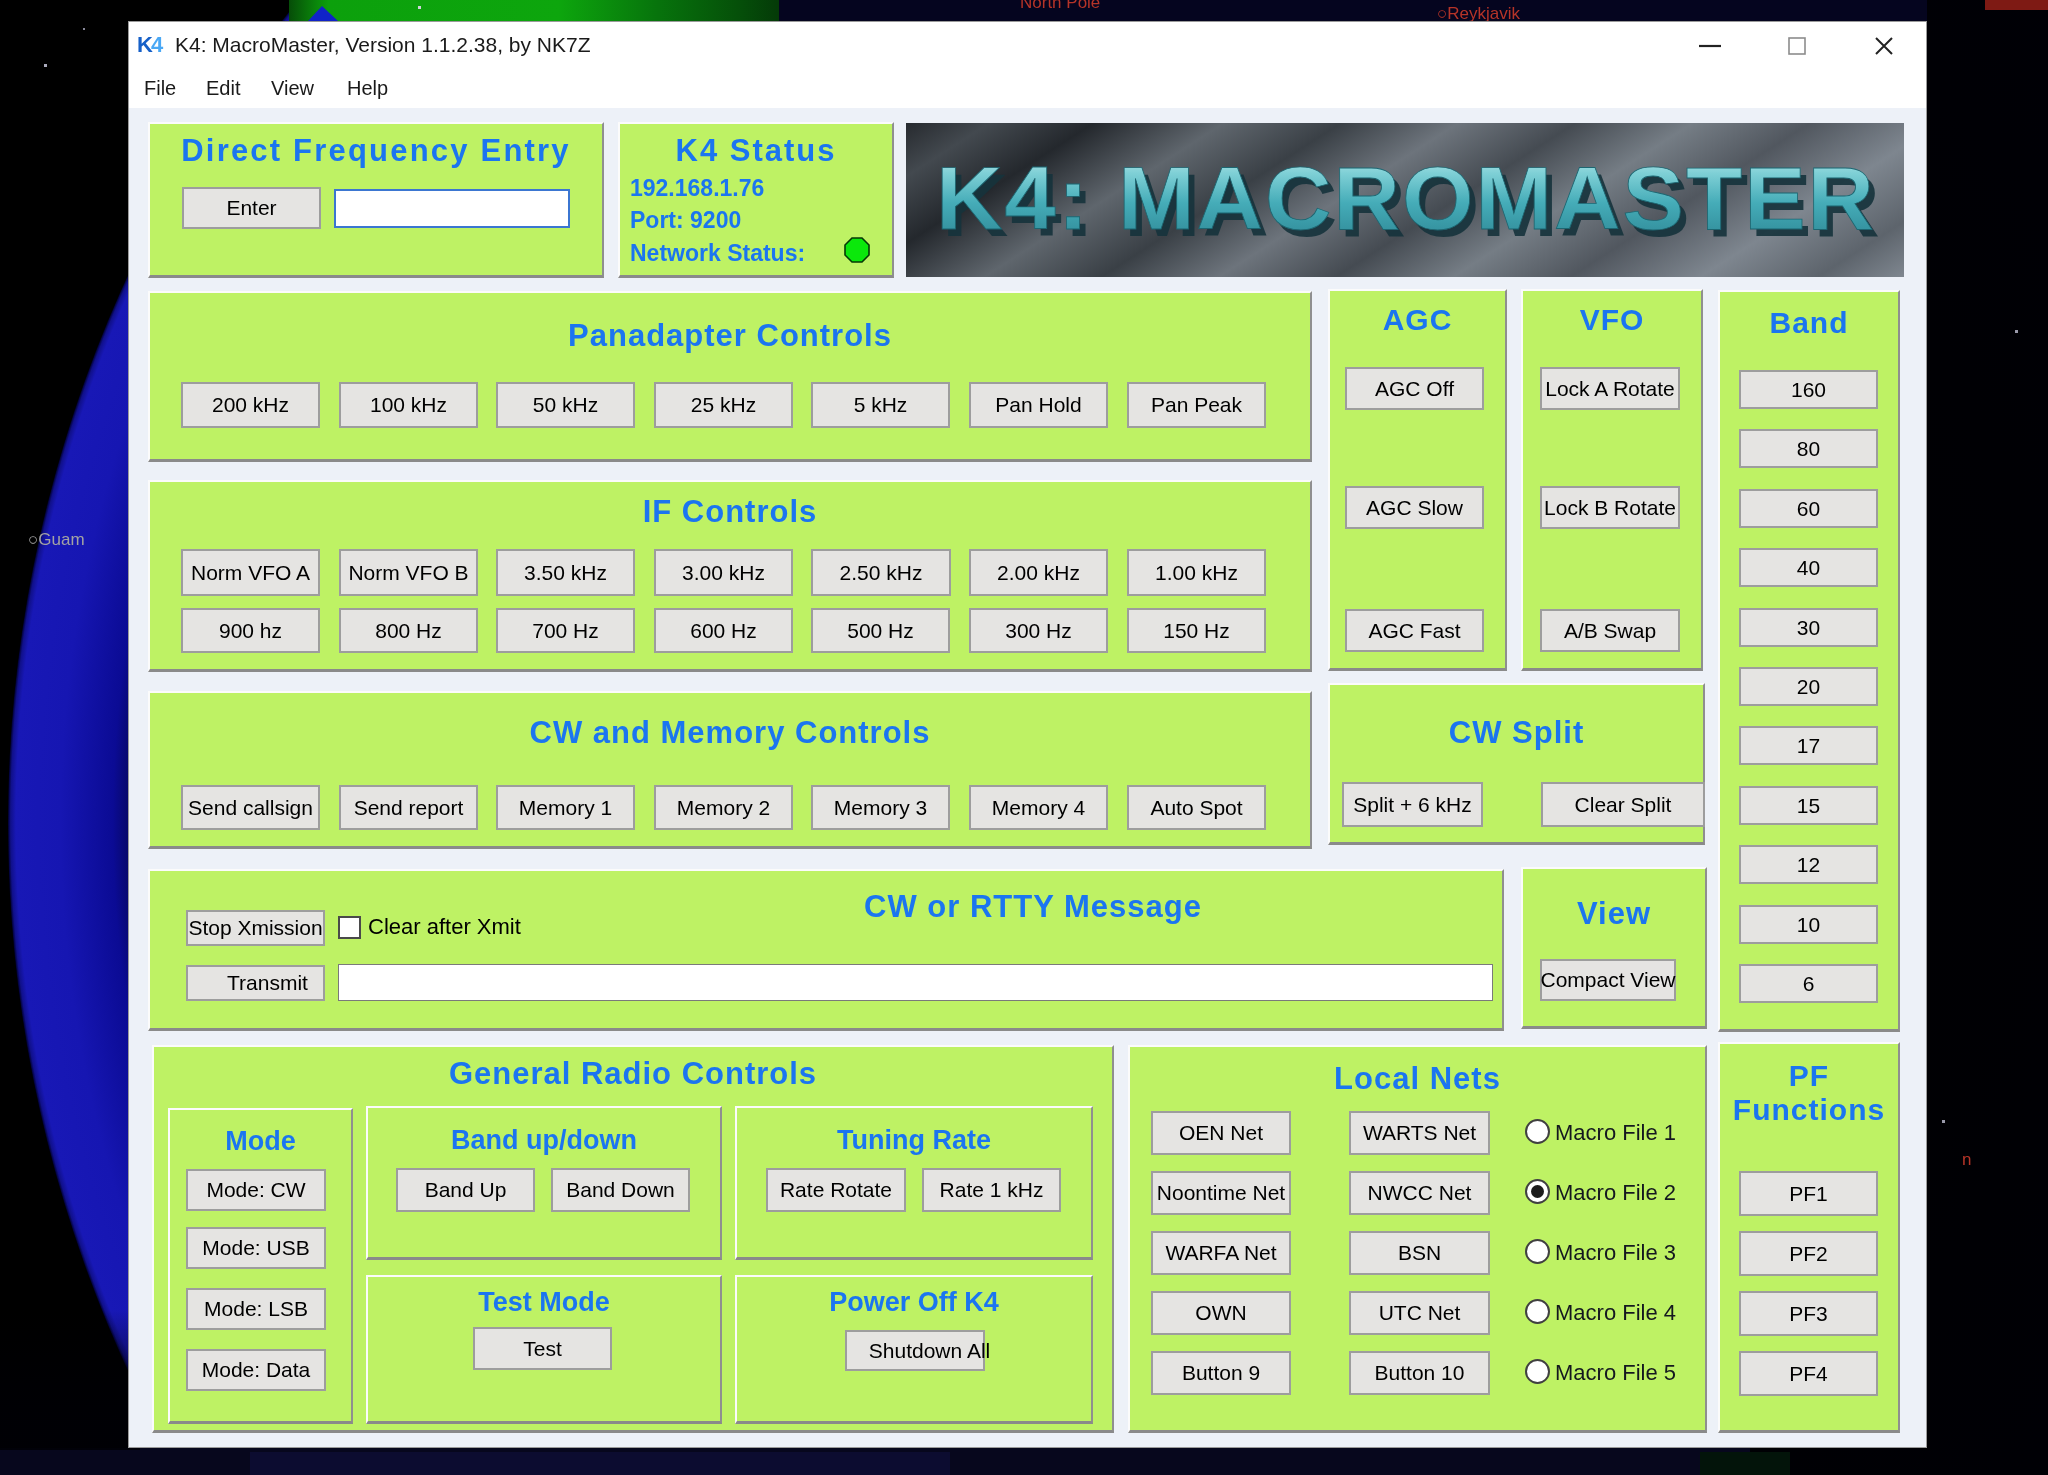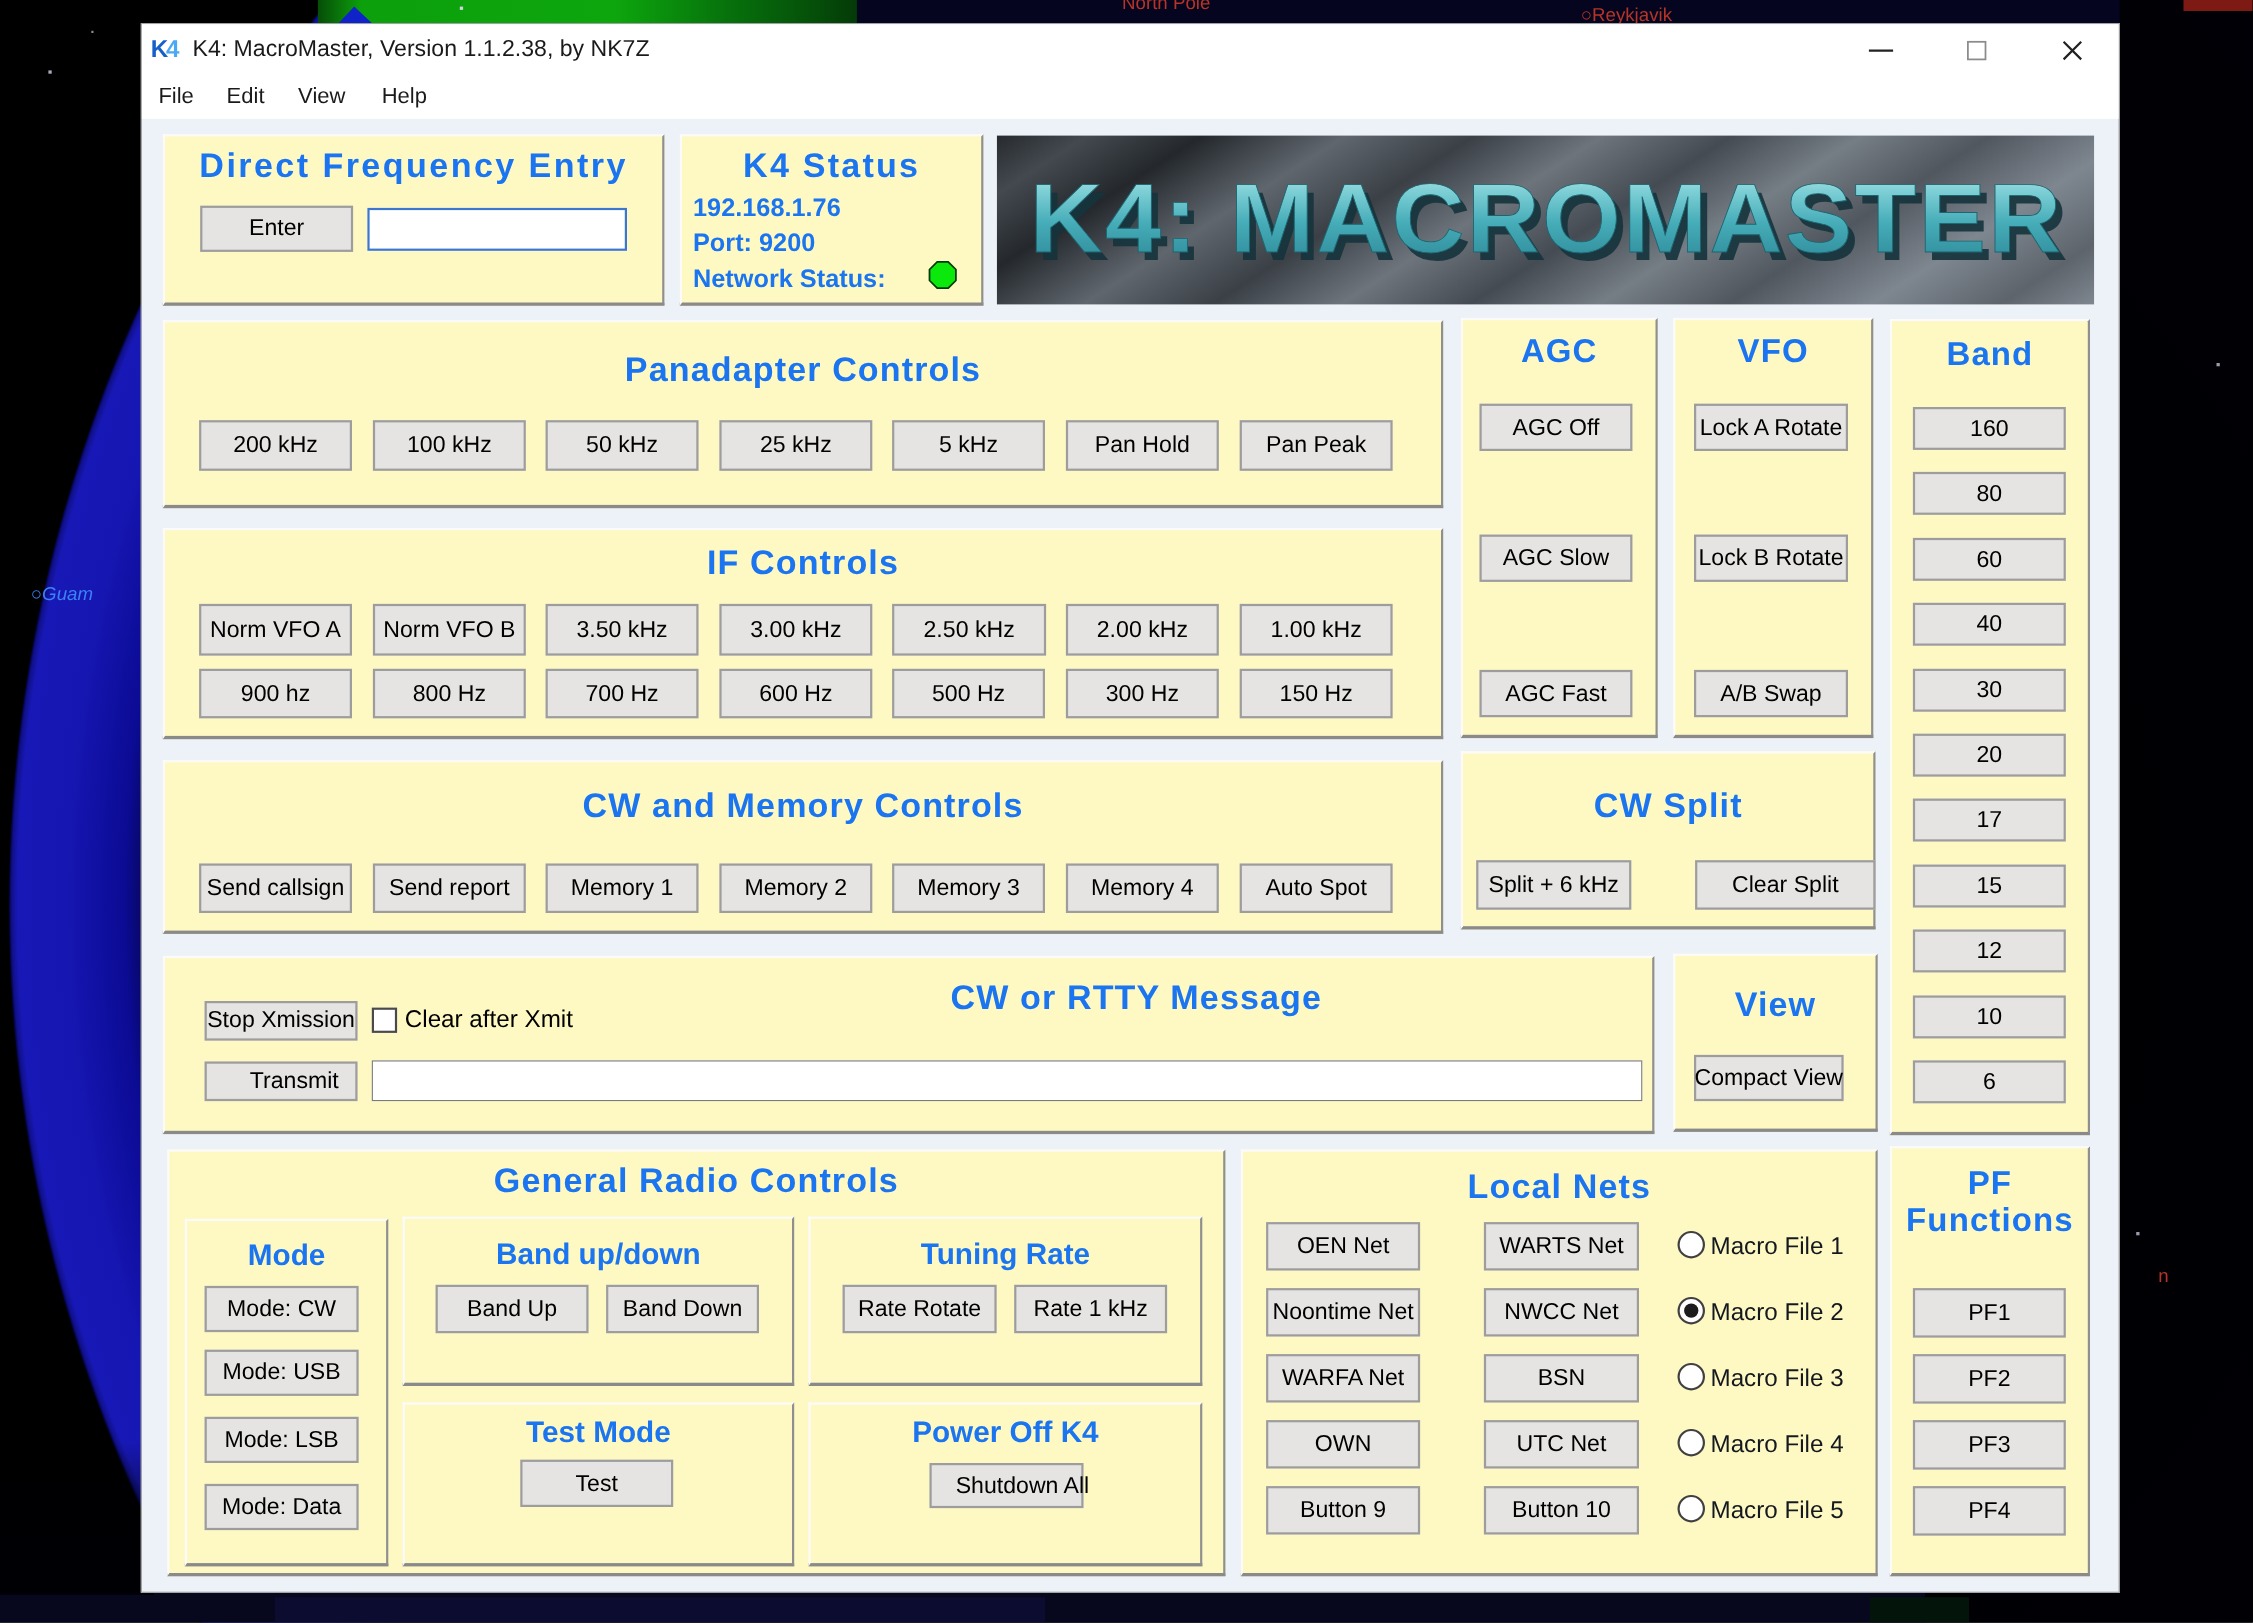--- a/index.html
+++ b/index.html
@@ -7,21 +7,21 @@
 body { font-family:"Liberation Sans", sans-serif; position:relative; }
 #bg { position:absolute; left:0; top:0; width:2048px; height:1475px; background:#000; overflow:hidden; }
 #globe { position:absolute; left:8px; top:-488px; width:2622px; height:2622px; border-radius:50%;
   background:radial-gradient(circle closest-side, #000000 0%, #000006 88%, #0b0b94 92%, #1616b2 96%, #1818b6 99.4%, #10108a 99.8%, #000030 100%); }
 .redtx { position:absolute; color:#b63428; font-size:17px; }
 #win { position:absolute; left:128px; top:21px; width:1799px; height:1427px; background:#edf1f8; border:1px solid #9b9b9b; }
 #titlebar { position:absolute; left:0; top:0; width:100%; height:86px; background:#ffffff; }
 #titletxt { position:absolute; left:46px; top:11px; font-size:21px; color:#1a1a1a; }
 #k4icon { position:absolute; left:8px; top:10px; font-size:22px; font-weight:bold; color:#2196f3; letter-spacing:-2px; }
 .menuitem { position:absolute; top:55px; font-size:20px; color:#1a1a1a; }
-.panel { position:absolute; background:#fef9c3;
+.panel { position:absolute; background:#bef264;
   border-top:2px solid #fbfbfb; border-left:2px solid #fbfbfb;
   border-right:2px solid #8f8f8f; border-bottom:3px solid #8a8a8a; }
 .btn { position:absolute; background:#e5e4e2; border:2px solid #9d9d9d; color:#000;
   font-size:21px; display:flex; align-items:center; justify-content:center;
   font-family:"Liberation Sans", sans-serif; white-space:nowrap; }
 .hd { position:absolute; color:#1b75f0; font-weight:bold; font-size:30px; text-align:center; white-space:nowrap; letter-spacing:1px; }
 .hd2 { position:absolute; color:#1b75f0; font-weight:bold; font-size:27px; text-align:center; white-space:nowrap; }
 .radio { position:absolute; width:25px; height:25px; border-radius:50%; background:#fff; border:2px solid #404040; }
 .radio.sel::after { content:""; position:absolute; left:4px; top:4px; width:13px; height:13px; border-radius:50%; background:#1c1c1c; }
 .rlbl { position:absolute; font-size:22px; color:#14181f; }
@@ -33,21 +33,21 @@
   <div style="position:absolute; left:760px; top:0; width:1167px; height:21px; background:#05051f;"></div>
   <div style="position:absolute; left:289px; top:0; width:490px; height:21px; background:linear-gradient(to right, #064d08 0%, #0ca00c 8%, #0da60d 55%, #07740c 75%, #054f09 92%, #043a08 100%);"></div>
   <div style="position:absolute; left:308px; top:6px; width:0; height:0; border-left:14px solid transparent; border-right:16px solid transparent; border-bottom:15px solid #1023c8;"></div>
   <div style="position:absolute; left:1985px; top:0; width:63px; height:10px; background:#7e1a14;"></div>
   <div class="redtx" style="left:1020px; top:-7px;">North Pole</div>
   <div class="redtx" style="left:1437px; top:4px;">○Reykjavik</div>
   <div style="position:absolute; left:0px; top:1448px; width:1750px; height:27px; background:#07071d;"></div>
   <div style="position:absolute; left:1700px; top:1452px; width:90px; height:23px; background:#03140a;"></div>
   <div style="position:absolute; left:250px; top:1452px; width:700px; height:23px; background:#0c0c30;"></div>
   <div style="position:absolute; left:0; top:1310px; width:140px; height:140px; background:linear-gradient(to bottom, rgba(0,0,0,0) 0%, rgba(0,0,5,0.85) 75%);"></div>
-  <div class="redtx" style="left:28px; top:530px; color:#3b82f6;font-style:italic;">○Guam</div>
+  <div class="redtx" style="left:28px; top:530px; color:#a3a3a3;">○Guam</div>
   <div class="redtx" style="left:1962px; top:1150px;">n</div>
   <div style="position:absolute;left:418px;top:6px;width:3px;height:3px;background:#cfd4da;"></div>
   <div style="position:absolute;left:44px;top:64px;width:3px;height:3px;background:#aab;"></div>
   <div style="position:absolute;left:83px;top:28px;width:2px;height:2px;background:#889;"></div>
   <div style="position:absolute;left:336px;top:1295px;width:4px;height:4px;background:#cfd4da;"></div>
   <div style="position:absolute;left:1942px;top:1120px;width:3px;height:3px;background:#99a;"></div>
   <div style="position:absolute;left:2015px;top:330px;width:3px;height:3px;background:#99a;"></div>
 </div>
 <div id="win">
   <div id="titlebar">

